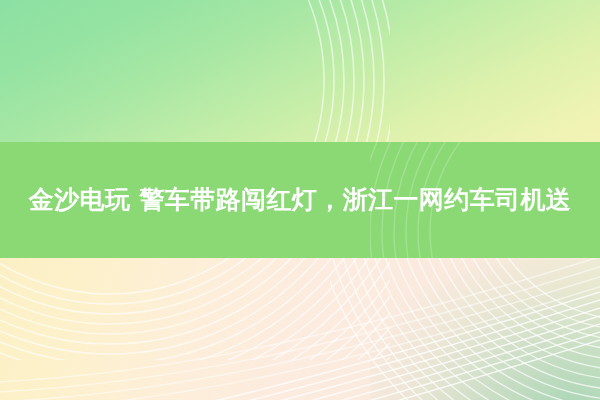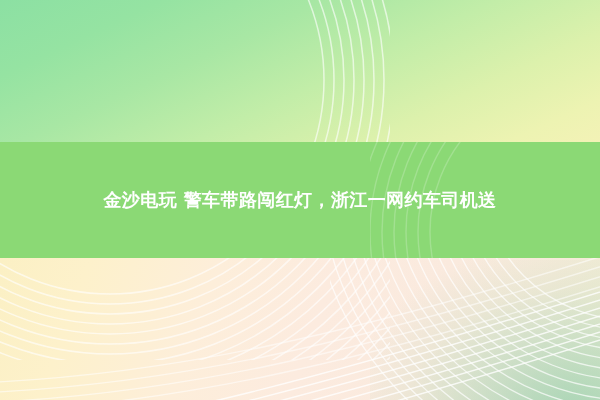--- a/index.html
+++ b/index.html
@@ -95,21 +95,21 @@
     width: 600px;
     height: 116px;
     display: flex;
     flex-direction: column;
     align-items: center;
     justify-content: center;
     text-align: center;
   }
   .title-line {
     color: #FFFFFF;
-    font-size: 18px;
+    font-size: 25px;
     font-weight: bold;
     line-height: 40px;
     letter-spacing: 0.4px;
     white-space: nowrap;
   }
 </style>
 </head>
 <body>
 
 <div id="stage">

